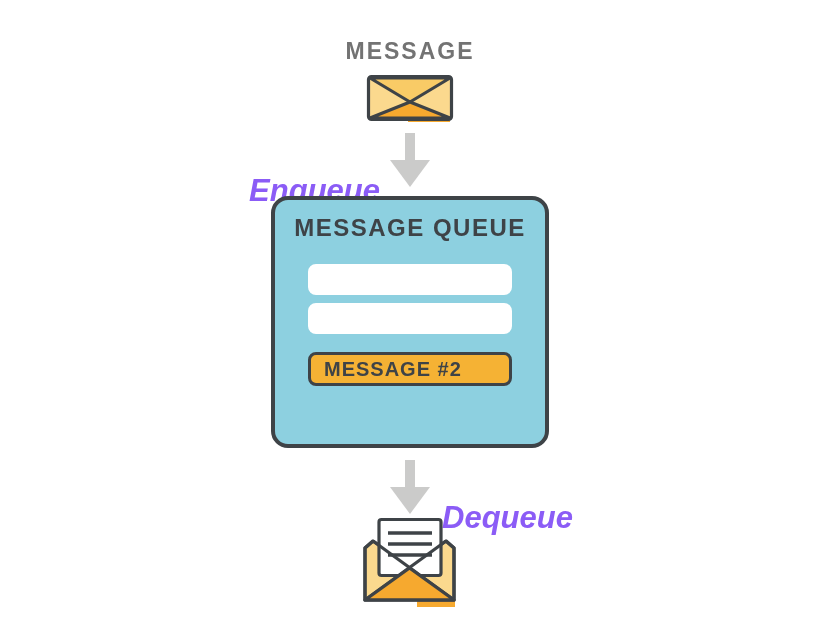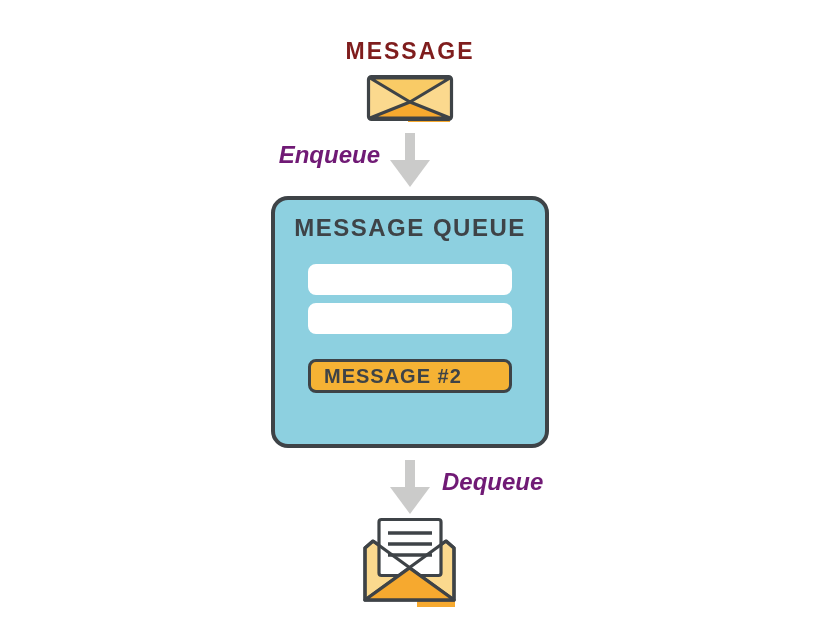--- a/index.html
+++ b/index.html
@@ -12,32 +12,33 @@
     background: #ffffff;
     overflow: hidden;
   }
   .page-title {
     position: absolute;
     top: 38px; left: 0; width: 820px;
     text-align: center;
     font-size: 23px;
     font-weight: bold;
     letter-spacing: 2px;
-    color: #7f1d1d;
+    color: #737373;
   }
   .env-closed { position: absolute; left: 364px; top: 73px; }
   .arrow-enqueue { position: absolute; left: 388px; top: 133px; }
   .arrow-dequeue { position: absolute; left: 388px; top: 460px; }
   .flow-label {
     position: absolute;
-    font-size: 24px;
+    font-size: 31px;
     font-weight: bold;
     font-style: italic;
-    color: #701a75;
+    color: #8b5cf6;
     white-space: nowrap;
+    margin-top: 32px;
   }
   .enqueue-label { top: 141px; left: 200px; width: 180px; text-align: right; }
   .dequeue-label { top: 468px; left: 442px; }
   .queue-box {
     position: absolute;
     left: 271px; top: 196px;
     width: 278px; height: 252px;
     background: #8DD0E0;
     border: 4px solid #3E4347;
     border-radius: 17px;
@@ -61,21 +62,21 @@
   }
   .slot {
     width: 204px;
     border-radius: 8px;
   }
   .slot.empty {
     height: 31px;
     background: #ffffff;
     margin-bottom: 8px;
   }
-  .slot.empty + .slot.filled { margin-top: 17px; }
+  .slot.empty + .slot.filled { margin-top: 10px; }
   .slot.filled {
     height: 34px;
     background: #F5B234;
     border: 3px solid #3E4347;
     margin-bottom: 12px;
     display: flex;
     align-items: center;
     padding-left: 13px;
     font-size: 20px;
     font-weight: bold;

